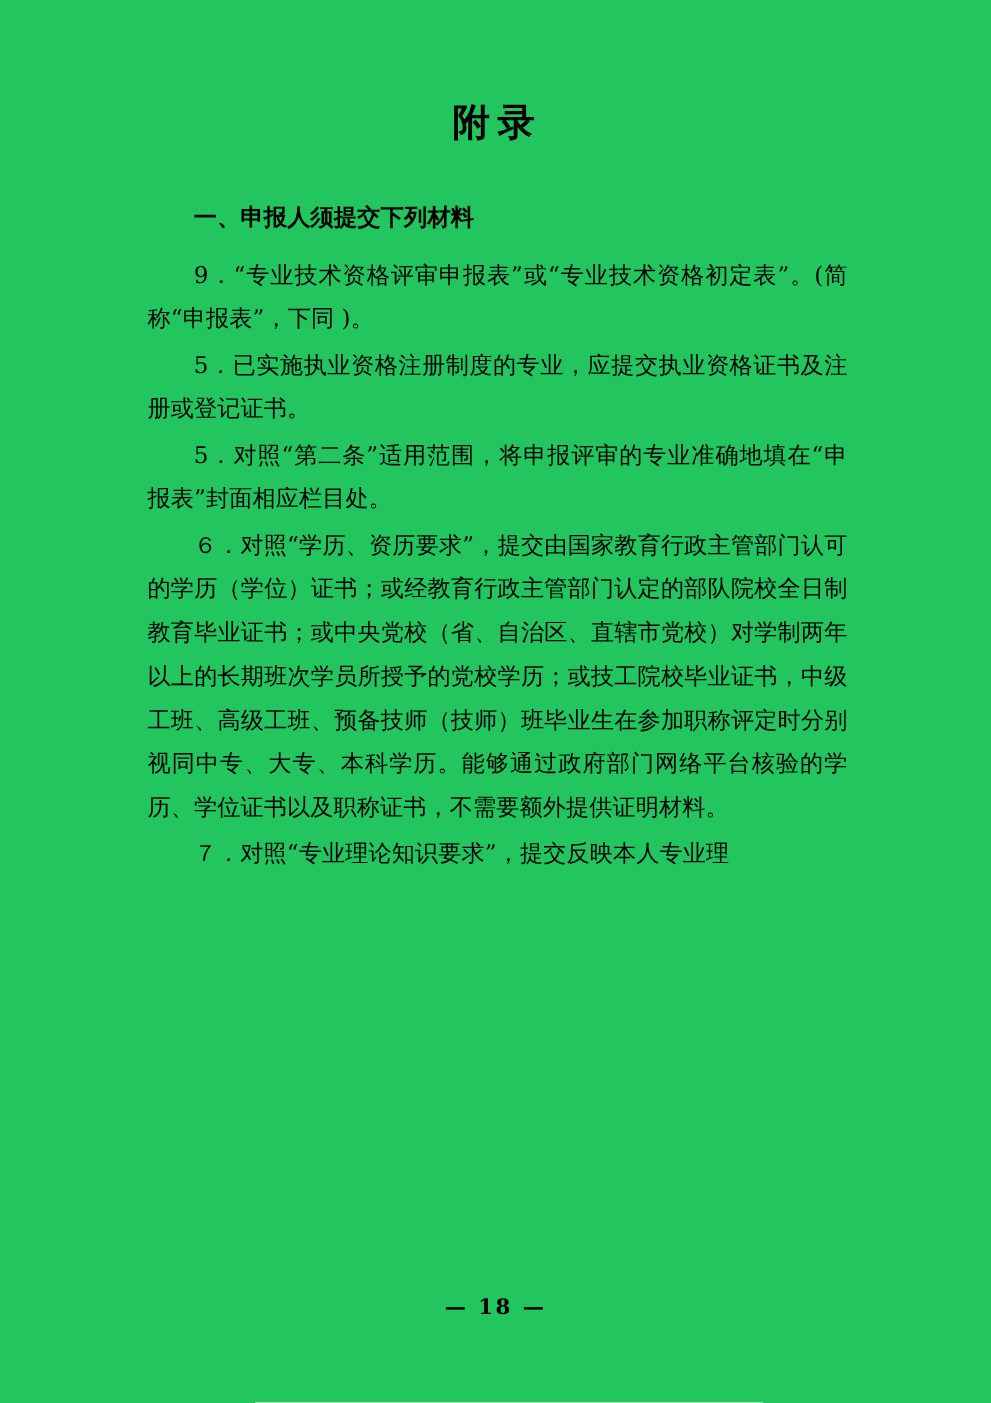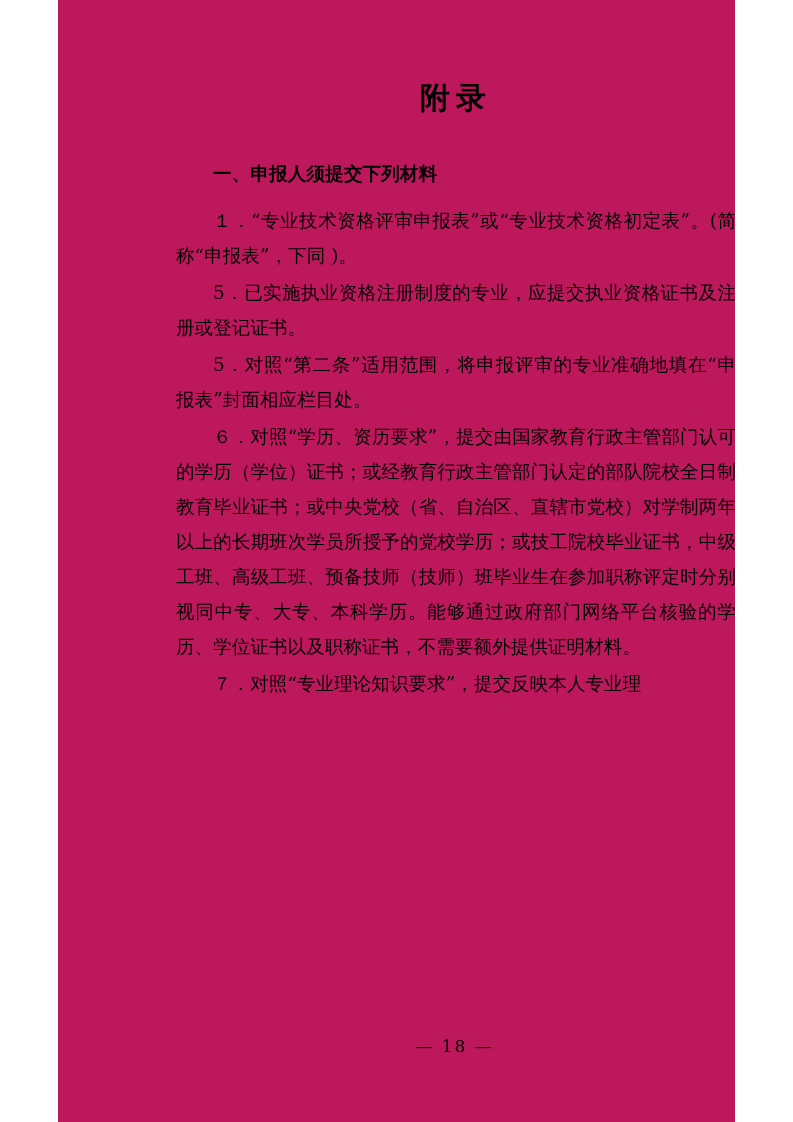--- a/index.html
+++ b/index.html
@@ -2,23 +2,23 @@
 <html><head>
 <meta charset="utf-8">
 <style>
   html, body {
     margin: 0;
     padding: 0;
     background: #ffffff;
   }
   .page {
     position: relative;
-    width: 677px;
+    width: 793px;
     height: 1122px;
-    background: #be185d;
+    background: #22c55e;
     margin: 0 auto;
     overflow: hidden;
     font-family: "DejaVu Serif", "Liberation Serif", serif;
     color: #000000;
   }
   .content {
     position: absolute;
     left: 118px;
     top: 78px;
     width: 560px;
@@ -49,33 +49,34 @@
     letter-spacing: 0.1px;
   }
   .footer {
     position: absolute;
     left: 0;
     top: 1036px;
     width: 793px;
     text-align: center;
     font-size: 17px;
     letter-spacing: 2px;
+    font-weight: bold;
   }
 </style>
 </head>
 <body>
 
 <div class="page">
   <div class="content">
 
     <h1 class="doc-title">附录</h1>
 
     <div class="section-heading">一、申报人须提交下列材料</div>
 
-    <p class="para">１．“专业技术资格评审申报表”或“专业技术资格初定表”。(简称“申报表”，下同 )。</p>
+    <p class="para">9．“专业技术资格评审申报表”或“专业技术资格初定表”。(简称“申报表”，下同 )。</p>
     <p class="para">5．已实施执业资格注册制度的专业，应提交执业资格证书及注册或登记证书。</p>
     <p class="para">5．对照“第二条”适用范围，将申报评审的专业准确地填在“申报表”封面相应栏目处。</p>
     <p class="para">６．对照“学历、资历要求”，提交由国家教育行政主管部门认可的学历（学位）证书；或经教育行政主管部门认定的部队院校全日制教育毕业证书；或中央党校（省、自治区、直辖市党校）对学制两年以上的长期班次学员所授予的党校学历；或技工院校毕业证书，中级工班、高级工班、预备技师（技师）班毕业生在参加职称评定时分别视同中专、大专、本科学历。能够通过政府部门网络平台核验的学历、学位证书以及职称证书，不需要额外提供证明材料。</p>
     <p class="para">７．对照“专业理论知识要求”，提交反映本人专业理</p>
 
   </div>
 
   <div class="footer">— 18 —</div>
 </div>
 

